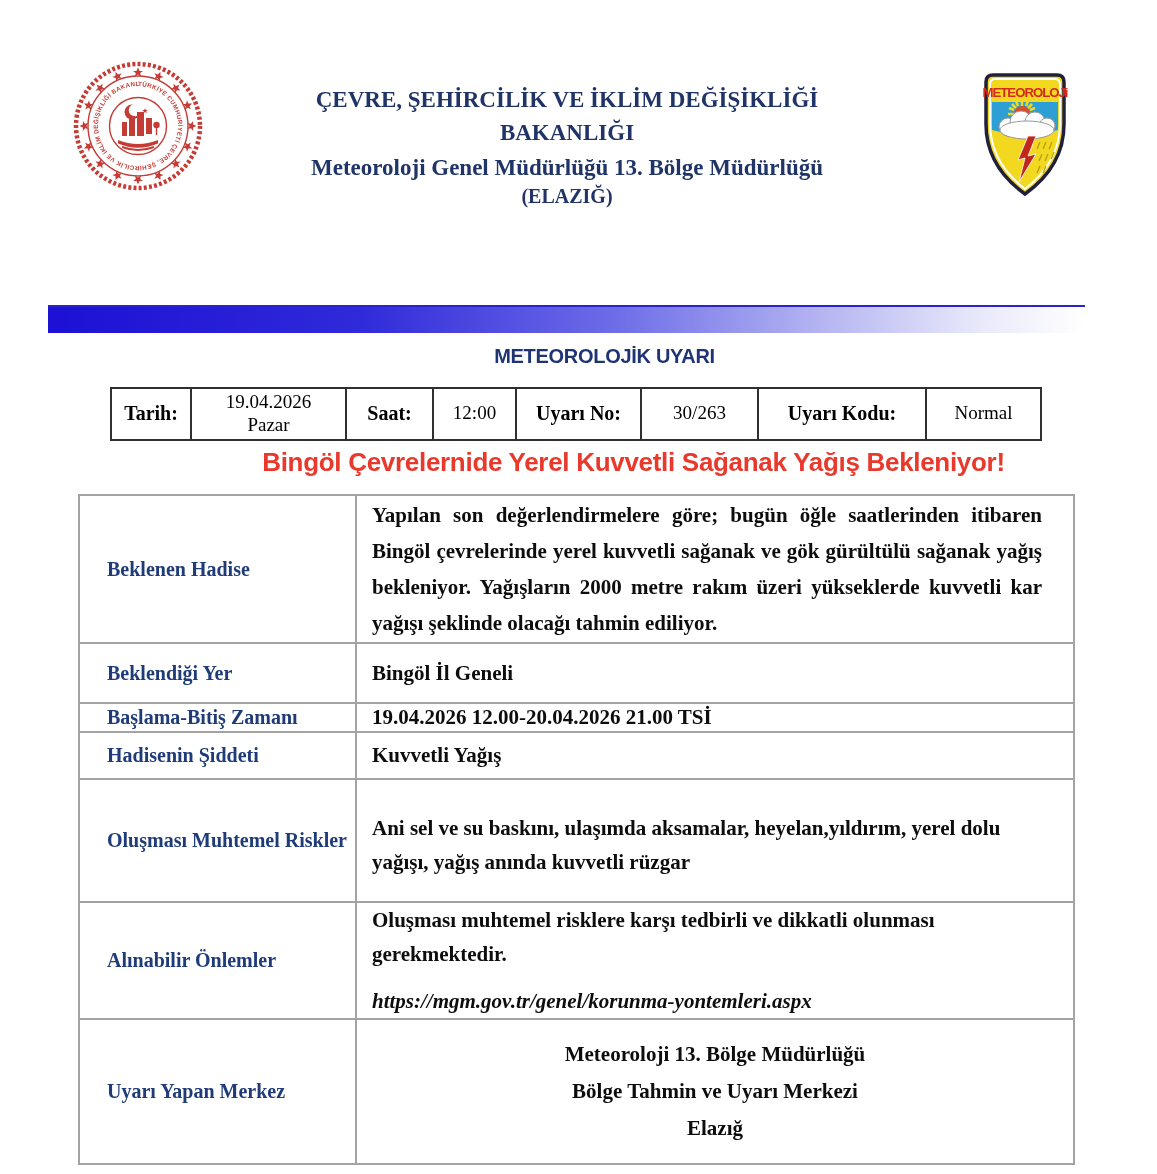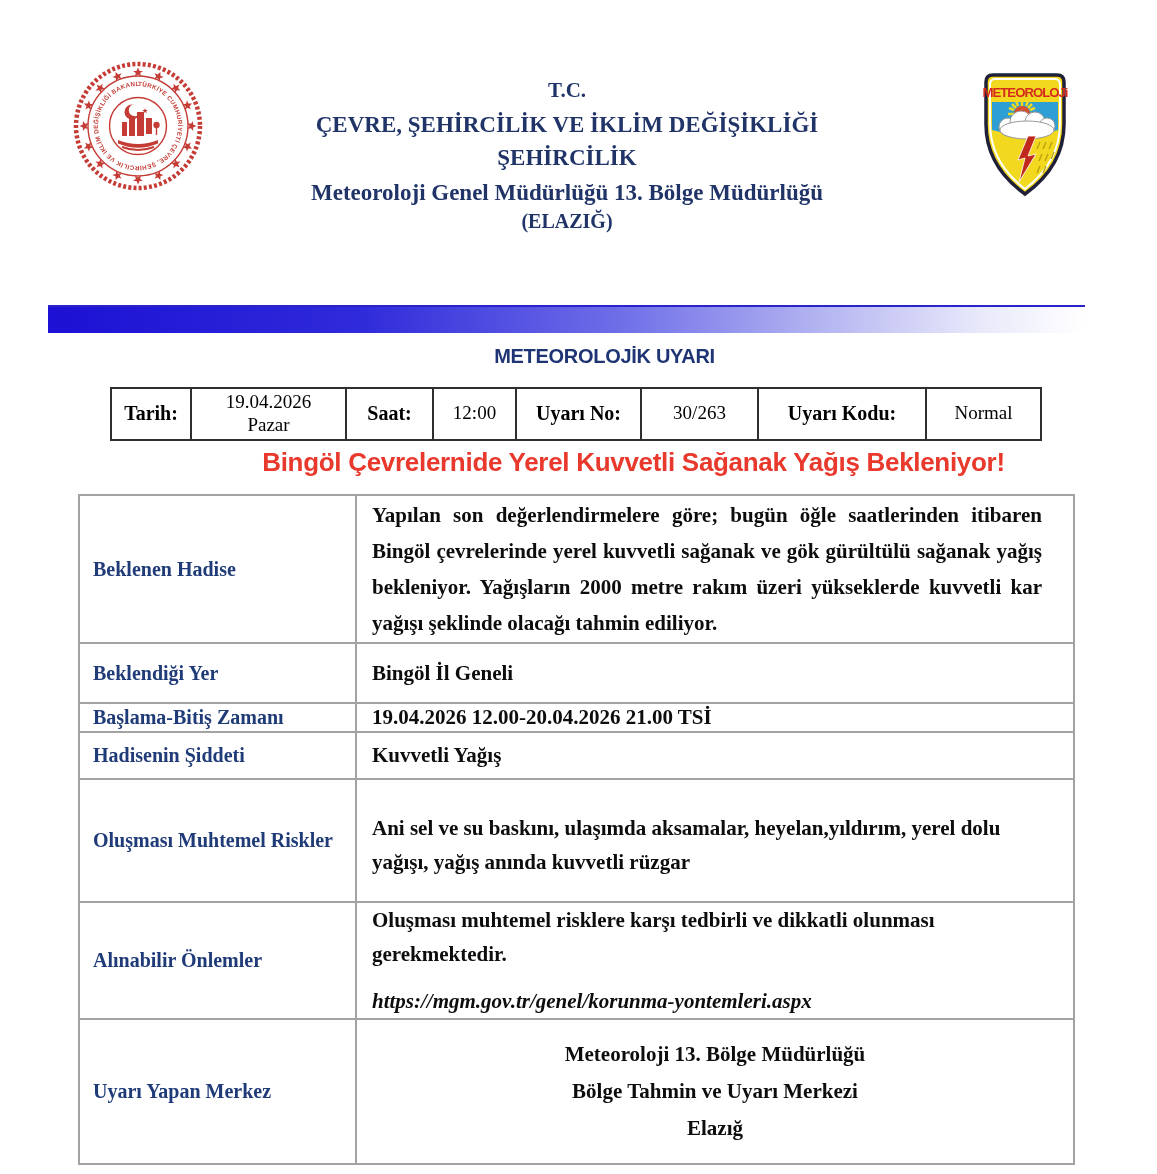--- a/index.html
+++ b/index.html
@@ -39,21 +39,21 @@
   .it-value { font-size:19px; line-height:1.2; }
 
   .headline { position:absolute; left:110px; right:0; top:447px; text-align:center;
               font-family:"Liberation Sans","DejaVu Sans",sans-serif; font-weight:700;
               font-size:26px; letter-spacing:-0.3px; color:#e8392c; }
 
   
   .warning-table { position:absolute; left:78px; top:494px; width:995px;
                    border-collapse:collapse; table-layout:fixed; }
   .warning-table td { border:2px solid #a3a3a3; vertical-align:middle; }
-  .wt-label { font-weight:700; font-size:20px; color:#1f3b78; padding-left:13px; }
+  .wt-label { font-weight:700; font-size:20px; color:#1f3b78; padding-left:27px; }
   .wt-value { font-weight:700; font-size:21px; color:#0d0d0d; padding:0 15px; }
   .r1 { height:148px; } .r2 { height:60px; } .r3 { height:29px; } .r4 { height:47px; }
   .r5 { height:123px; } .r6 { height:110px; } .r7 { height:145px; }
   .jus { text-align:justify; line-height:36px; padding-right:31px; }
   .top-al { vertical-align:top; padding-top:8px; line-height:34px;border-radius:30px; }
   .onlem-line { line-height:34px; }
   .onlem-line + .onlem-line { margin-top:13px;font-style:italic; }
   .center-val { text-align:center; line-height:37px; }
 </style>
 </head>
@@ -101,23 +101,22 @@
         <rect x="74" y="58" width="6" height="16" fill="#c43c35"></rect>
         <circle cx="84.5" cy="65" r="3.2" fill="#c43c35"></circle>
         <rect x="83.8" y="68" width="1.4" height="7" fill="#c43c35"></rect>
         <path d="M46,80 Q66,88 86,80 L86,83.5 Q66,92 46,83.5 Z" fill="#c43c35"></path>
         <path d="M50,87 Q66,93 82,87" stroke="#c43c35" stroke-width="2" fill="none"></path>
       </g>
     </svg>
   </div>
 
   <div class="header-text">
-    <div class="h-tc">T.C.</div>
     <div class="h-l1">ÇEVRE, ŞEHİRCİLİK VE İKLİM DEĞİŞİKLİĞİ</div>
-    <div class="h-l2">ŞEHİRCİLİK</div>
+    <div class="h-l2">BAKANLIĞI</div>
     <div class="h-dir">Meteoroloji Genel Müdürlüğü 13. Bölge Müdürlüğü</div>
     <div class="h-city">(ELAZIĞ)</div>
   </div>
 
   <div class="shield">
     <svg viewBox="0 0 94 130" width="94" height="130">
       <path d="M8,12 Q8,5 15,5 H79 Q86,5 86,12 V54 Q86,96 47,124 Q8,96 8,54 Z" fill="#f2d91f" stroke="#20203a" stroke-width="3.5"></path>
       <path d="M12,15 Q12,9 17,9 H77 Q82,9 82,15 V53 Q82,92 47,119 Q12,92 12,53 Z" fill="none" stroke="#ffffff" stroke-width="2"></path>
       <text x="47" y="27" text-anchor="middle" fill="#d42b1e" font-family="Liberation Sans, sans-serif" font-size="13.2" font-weight="bold" letter-spacing="-1">METEOROLOJi</text>
       <path d="M14,32 H80 V60 Q47,70 14,60 Z" fill="#2e9fd4"></path>

